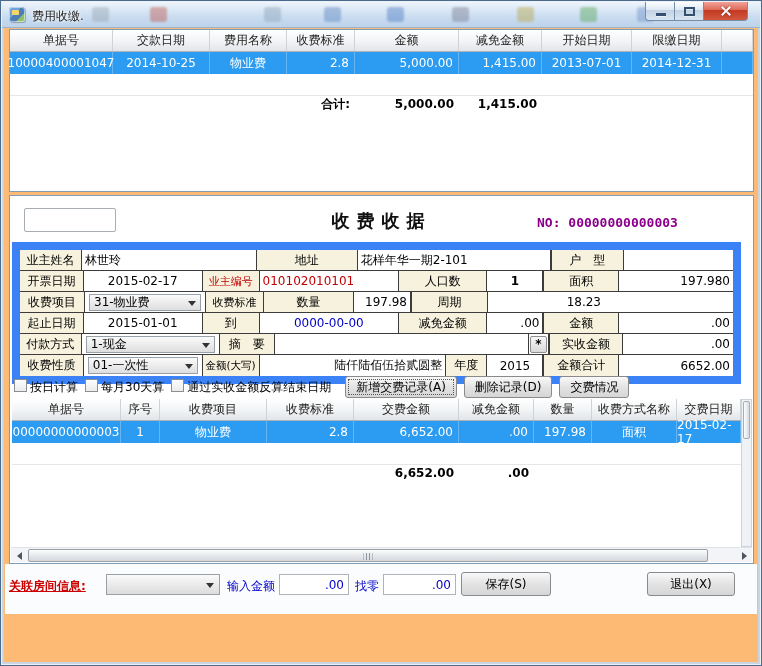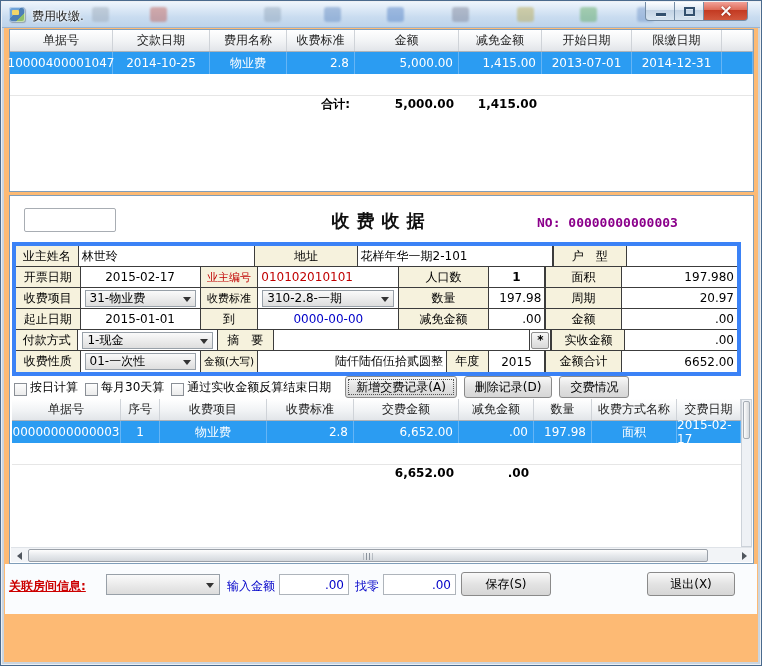--- a/index.html
+++ b/index.html
@@ -64,21 +64,21 @@
 
   
   .receipt-input { position:absolute; left:14px; top:12px; width:92px; height:24px;
     background:#fff; border:1px solid #a8adb3; border-radius:2px; }
   .receipt-title { position:absolute; left:0; right:0; top:13px; text-align:center;
     font-size:18px; font-weight:bold; letter-spacing:7px; color:#111; }
   .receipt-no { position:absolute; left:527px; top:19px; color:var(--purple_no,#8b008b);
     font-weight:bold; font-family:"DejaVu Sans Mono", monospace; font-size:13px; }
 
   
-  .form { position:absolute; left:2px; top:46px; width:729px; border:4px solid #3b82f6; }
+  .form { position:absolute; left:2px; top:46px; width:729px; border:8px solid #3b82f6; }
   .frow { display:flex; height:21px; border-bottom:1px solid #3c3c3c; }
   .frow:last-child { border-bottom:none; }
   .fc { border-right:1px solid #3c3c3c; display:flex; align-items:center; overflow:hidden; }
   .fc:last-child { border-right:none; }
   .fl { background:var(--label_cream,#f6f2dd); justify-content:center; }
   .fv { background:#fff; padding:0 3px; }
   .fv.center { justify-content:center; }
   .fv.right { justify-content:flex-end; }
   .thickl { border-left:2px solid #3c3c3c; margin-left:-1px; }
   .red-label { color:#c00000; }
@@ -89,21 +89,21 @@
     background:linear-gradient(#fafafa,#dedede); border:1px solid #98a0a8; padding-left:4px; position:relative; }
   .combo .arrow { position:absolute; right:4px; top:6px; width:0; height:0;
     border-left:4px solid transparent; border-right:4px solid transparent; border-top:5px solid #333; }
   .star-btn { width:20px; height:17px; margin:0 1px; background:linear-gradient(#f7f7f7,#d9d9d9);
     border:1px solid #8e8e8e; border-radius:2px; display:flex; align-items:center; justify-content:center;
     font-weight:bold; }
 
   
   .options { position:absolute; left:4px; top:179px; width:735px; height:24px;
     display:flex; align-items:center; }
-  .chk { display:flex; align-items:flex-end; margin-right:7px; }
+  .chk { display:flex; align-items:flex-start; margin-right:7px; }
   .chk .box { width:13px; height:13px; background:linear-gradient(#fdfdfd,#ececec);
     border:1px solid #8a8f96; margin-right:3px; }
   .btn { height:22px; padding:0 10px; display:flex; align-items:center; justify-content:center;
     background:linear-gradient(#f9f9f9,#e3e3e3 50%,#d6d6d6); border:1px solid #8a8a8a;
     border-radius:3px; position:relative; margin-left:7px; }
   .btn.focused::after { content:""; position:absolute; inset:2px; border:1px dotted #555; }
 
   
   .bottom-grid { position:absolute; left:2px; top:203px; width:729px; }
   .vscroll { position:absolute; left:731px; top:203px; width:11px; height:148px;
@@ -237,30 +237,24 @@
 
       <div class="frow">
         <div class="fc fl" style="width:65px">收费项目</div>
         <div class="fc fv" style="width:121px">
           <div class="combo">
               <span>31-物业费</span>
               <span class="arrow"></span>
             </div>
         </div>
         <div class="fc fl" style="width:58px;font-size:11px">收费标准</div>
-        <div class="fc fv" style="width:142px">
-          <div class="combo">
-              <span>310-2.8-一期</span>
-              <span class="arrow"></span>
-            </div>
-        </div>
         <div class="fc fl" style="width:90px">数量</div>
         <div class="fc fv right" style="width:57px">197.98</div>
         <div class="fc fl thickl" style="width:78px">周期</div>
-        <div class="fc fv right" style="width:116px">20.97</div>
+        <div class="fc fv right" style="width:116px">18.23</div>
       </div>
 
       <div class="frow">
         <div class="fc fl" style="width:65px">起止日期</div>
         <div class="fc fv center" style="width:121px">2015-01-01</div>
         <div class="fc fl" style="width:58px">到</div>
         <div class="fc fv center blue-text" style="width:142px">0000-00-00</div>
         <div class="fc fl" style="width:90px">减免金额</div>
         <div class="fc fv right" style="width:57px">.00</div>
         <div class="fc fl thickl" style="width:78px">金额</div>

